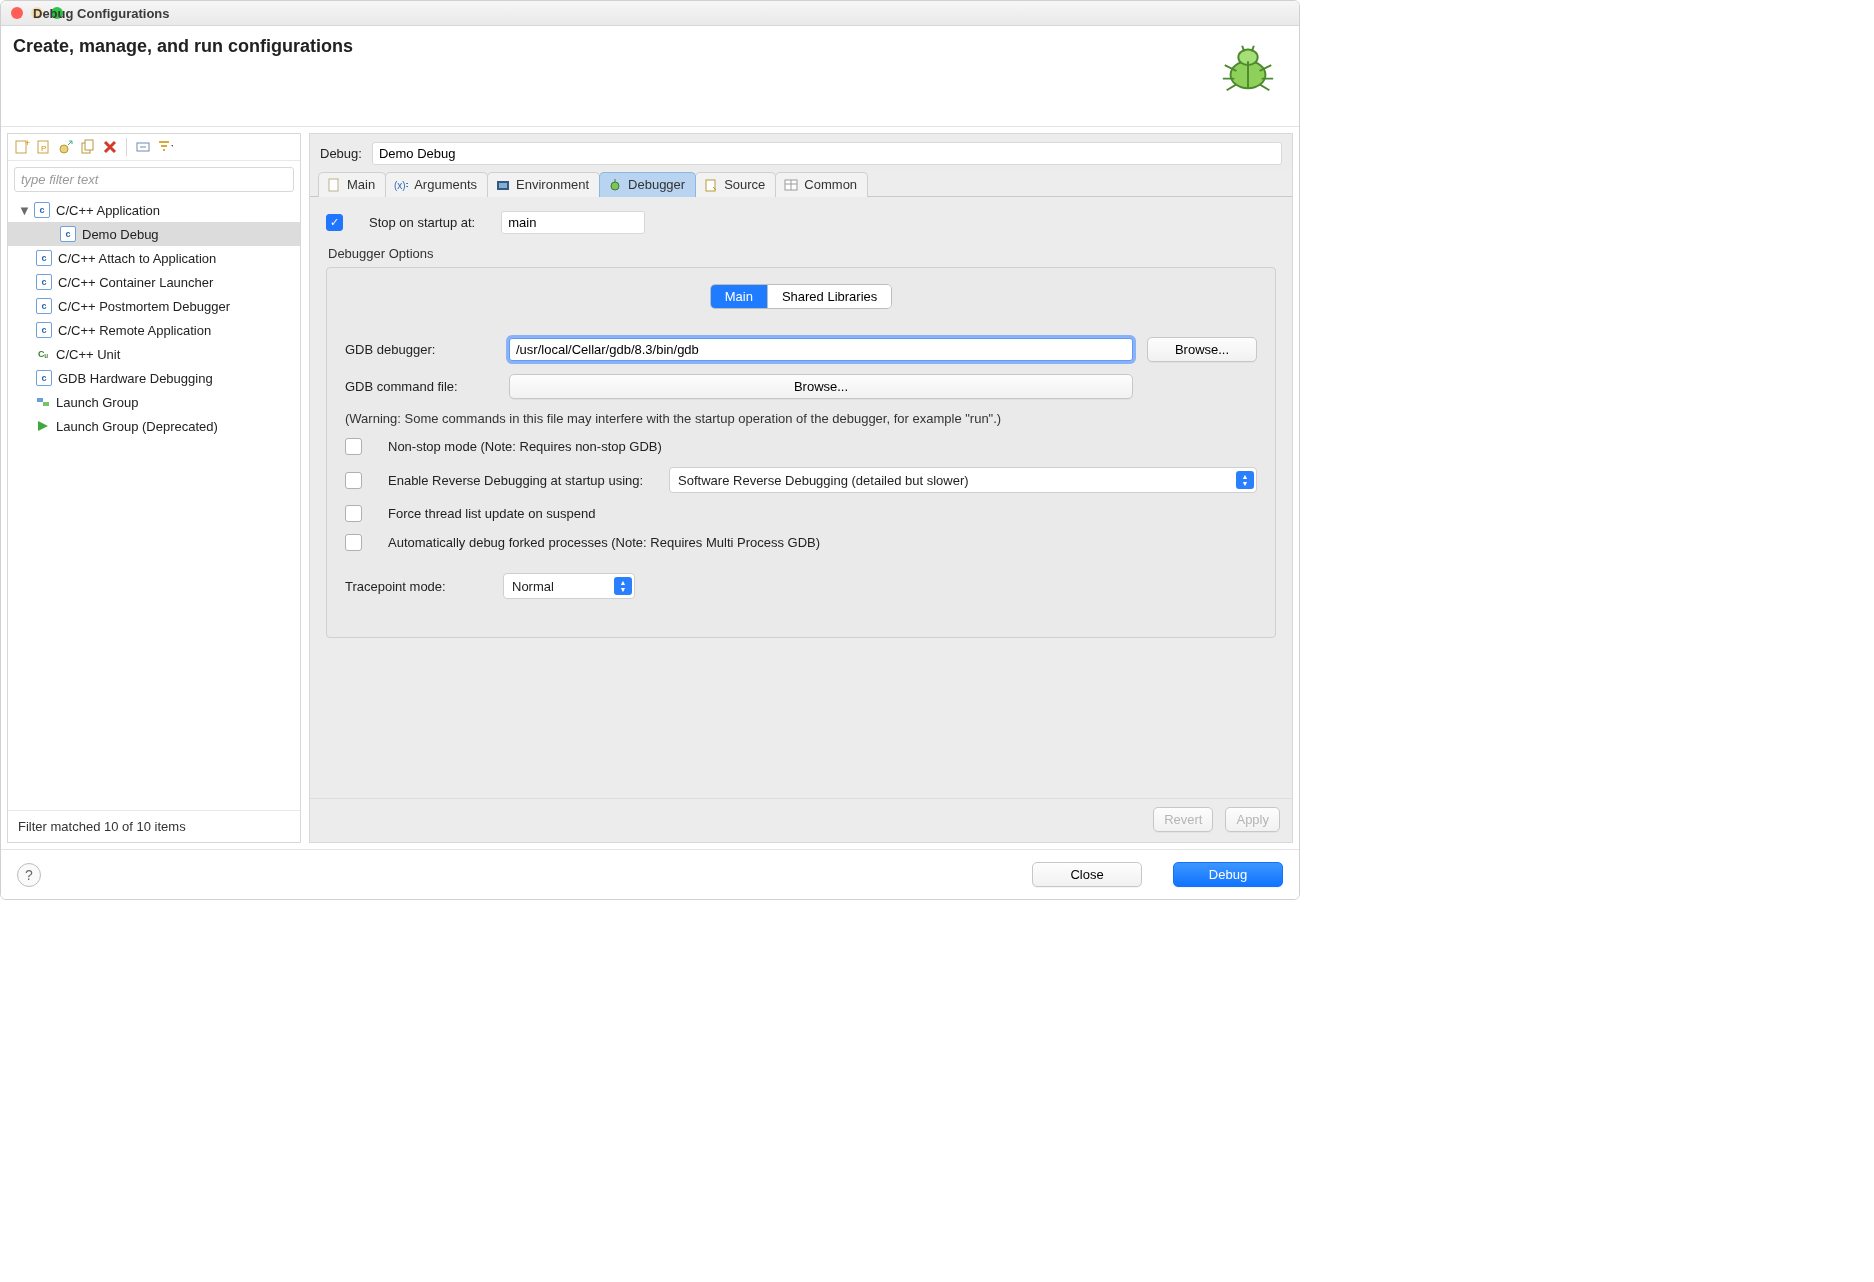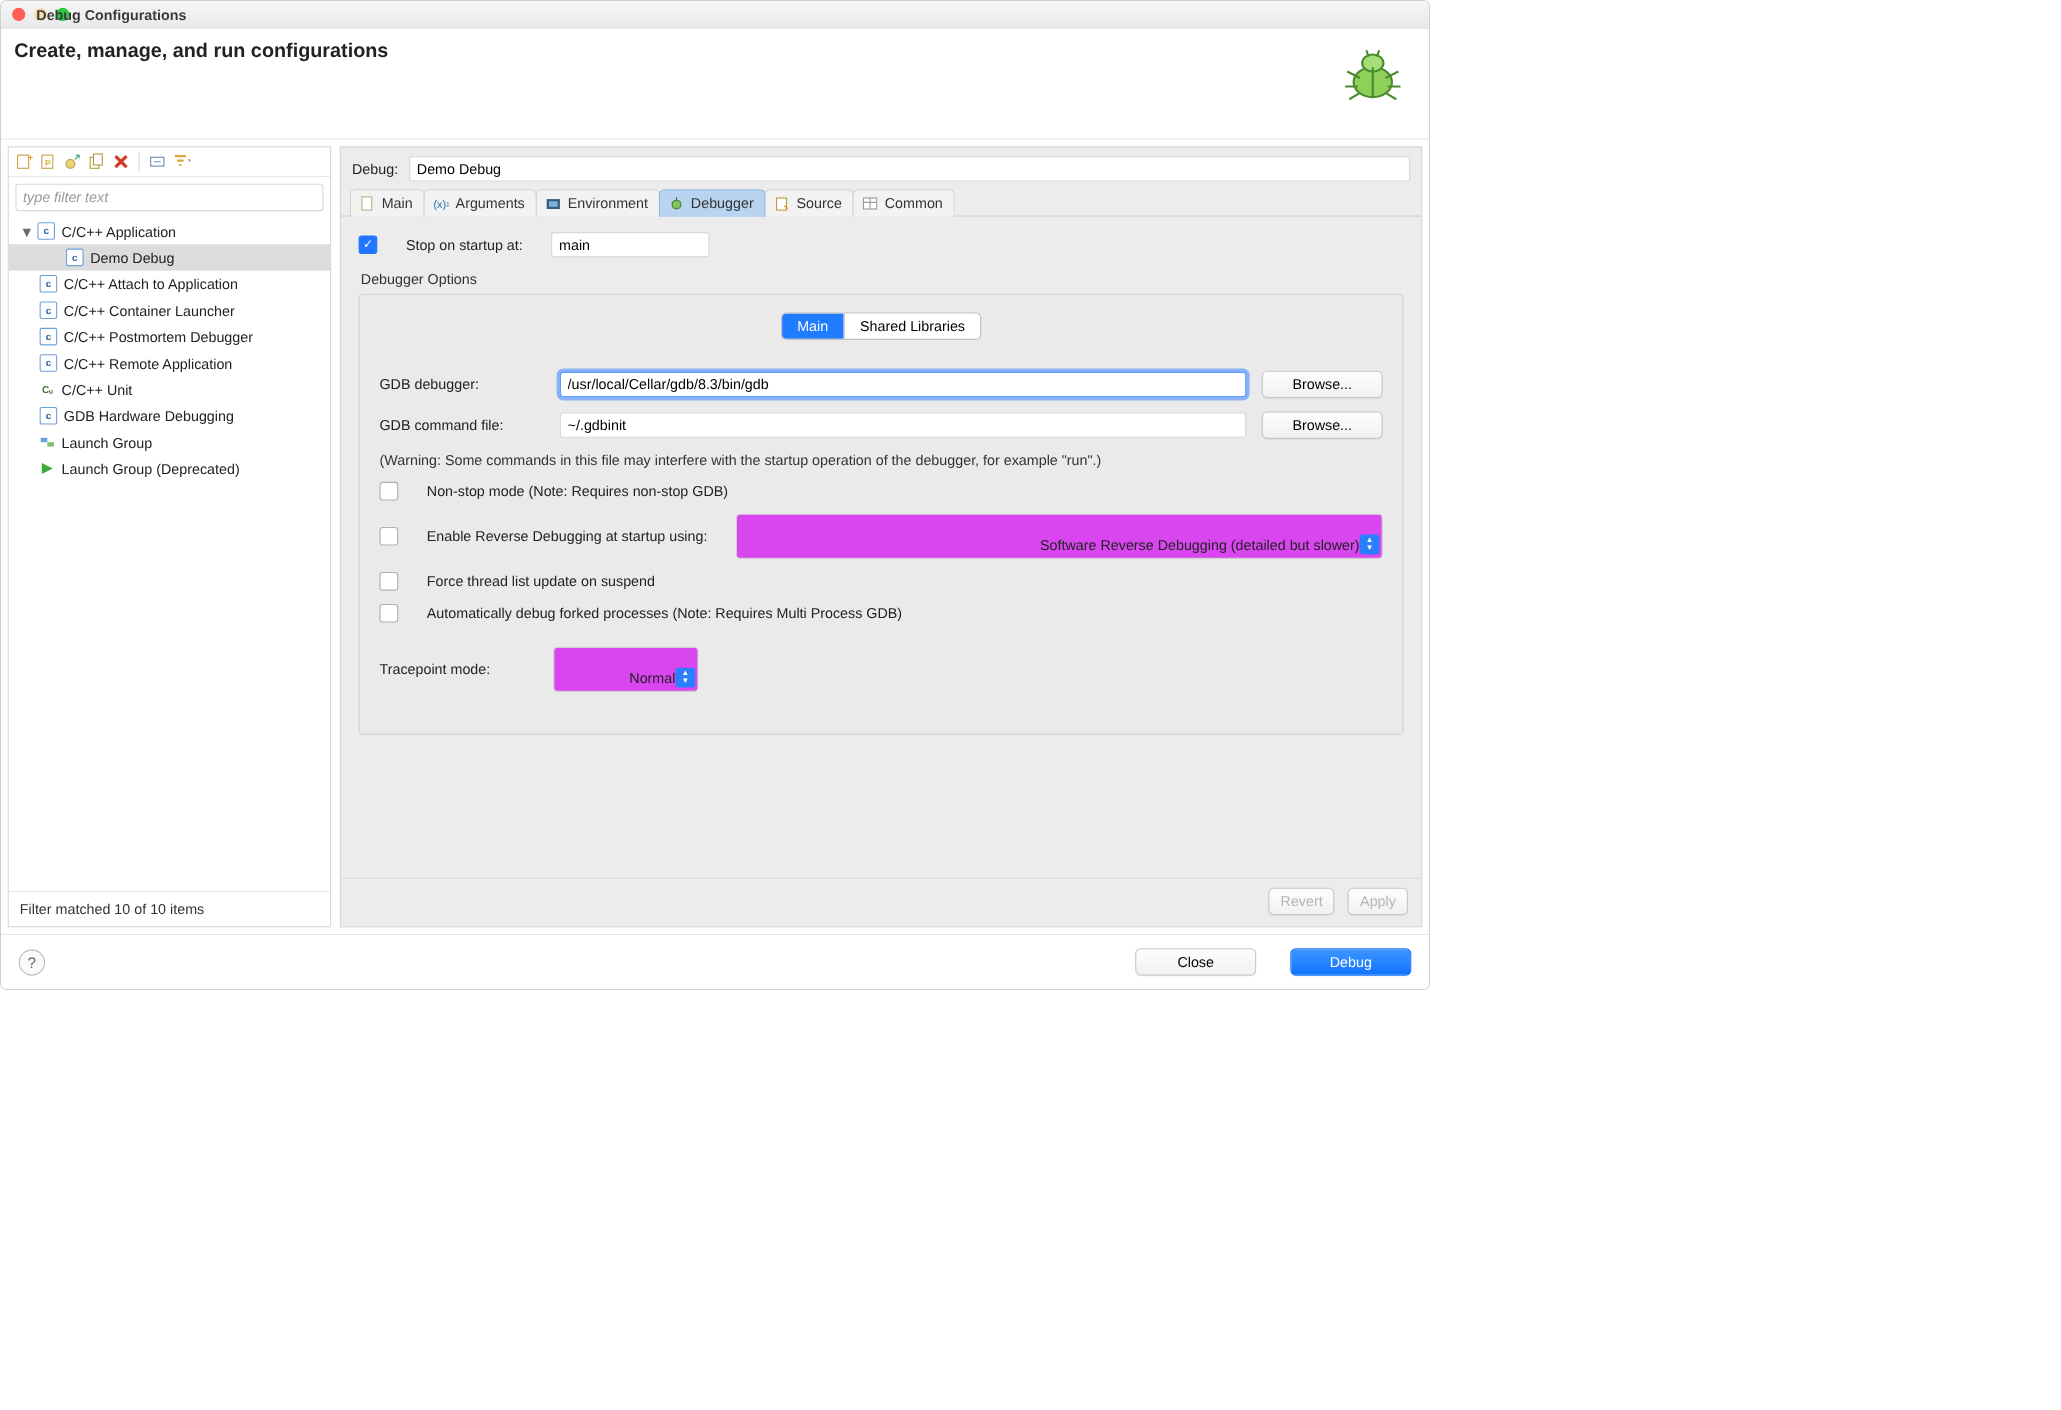--- a/index.html
+++ b/index.html
@@ -154,23 +154,23 @@
   .grid .full{grid-column:1/-1;}
   .btn{
     padding:4px 10px;border:1px solid #c7c7c7;border-radius:5px;background:linear-gradient(#fdfdfd,#f1f1f1);
     font-size:13px;box-shadow:0 1px 0 rgba(0,0,0,.04);
   }
   .btn.blue{background:linear-gradient(#3d97ff,#1173ff);color:#fff;border-color:#1173ff;}
   .btn:disabled{color:#b5b5b5;}
   .warning{color:#333;}
   .focus-ring{box-shadow:0 0 0 3px rgba(60,132,255,.55);border-color:#5a9dff !important;}
   .select-mac{
-    display:flex;align-items:center;justify-content:flex-end;
-    border:1px solid #cfcfcf;border-radius:4px;background:#d946ef;
-    padding:18px 2px 3px 8px;
+    display:flex;align-items:center;justify-content:space-between;
+    border:1px solid #cfcfcf;border-radius:4px;background:#ffffff;
+    padding:3px 2px 3px 8px;
   }
   .select-mac .chev{
     width:18px;height:18px;border-radius:3px;background:#2a7fff;
     display:flex;flex-direction:column;align-items:center;justify-content:center;color:#fff;font-size:7px;line-height:7px;
   }
   .footer-right{
     display:flex;justify-content:flex-end;gap:12px;padding:8px 12px 10px 12px;border-top:1px solid #ddd;background:var(--bg);
   }
   .window-footer{
     display:flex;justify-content:space-between;align-items:center;
@@ -390,21 +390,20 @@
                 <button>Shared Libraries</button>
               </div>
             </div>
 
             <div class="grid">
               <span>GDB debugger:</span>
               <input class="txt focus-ring" value="/usr/local/Cellar/gdb/8.3/bin/gdb" style="">
               <button class="btn">Browse...</button>
 
               <span>GDB command file:</span>
-              <input class="txt" value="~/.gdbinit" style="">
               <button class="btn">Browse...</button>
 
               <div class="full warning">(Warning: Some commands in this file may interfere with the startup operation of the debugger, for example "run".)</div>
 
               <div class="full row" style="margin:0">
                 <span class="chk"></span>
                 <span>Non-stop mode (Note: Requires non-stop GDB)</span>
               </div>
 
               <div class="full row" style="margin:0">

